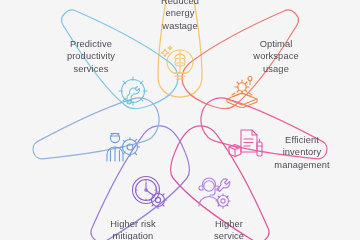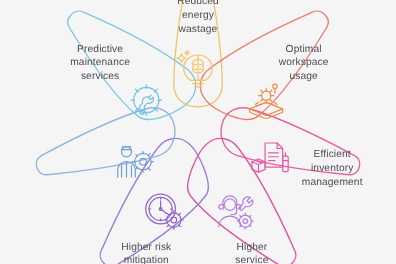--- a/index.html
+++ b/index.html
@@ -95,21 +95,21 @@
 usage</div>
 
   <div class="label" style="left:190px;top:218px;width:78px;">Higher
 service</div>
 
   <div class="label" style="left:90px;top:218px;width:86px;">Higher risk
 mitigation</div>
 
 
   <div class="label" style="left:40px;top:38px;width:102px;">Predictive
-maintenance
+productivity
 services</div>
 
   <svg class="ico" style="left:160px;top:44px;" width="40" height="38" viewBox="0 0 40 38" fill="none" stroke="#f5c46a" stroke-width="1.1" stroke-linecap="round" stroke-linejoin="round">
     <path d="M13 29c-4-3-6-7-6-11 0-7 6-12 13-12s13 5 13 12c0 4-2 8-6 11z"></path>
     <path d="M20 6v23"></path>
     <path d="M20 10c-3 0-5 2-5 4 0 1 .5 2 1 2.5-.7.6-1 1.5-1 2.3 0 2 1.8 3.2 4 3.2"></path>
     <path d="M20 10c3 0 5 2 5 4 0 1-.5 2-1 2.5.7.6 1 1.5 1 2.3 0 2-1.8 3.2-4 3.2"></path>
     <path d="M16.5 14.5h2M23.5 14.5h-2M16.5 19h2M23.5 19h-2"></path>
     <path d="M14 29h12M15 32h10M16.5 35h7"></path>
     <path d="M5 5l1.2 2.6L8.8 8.8 6.2 10 5 12.6 3.8 10 1.2 8.8l2.6-1.2z"></path>

